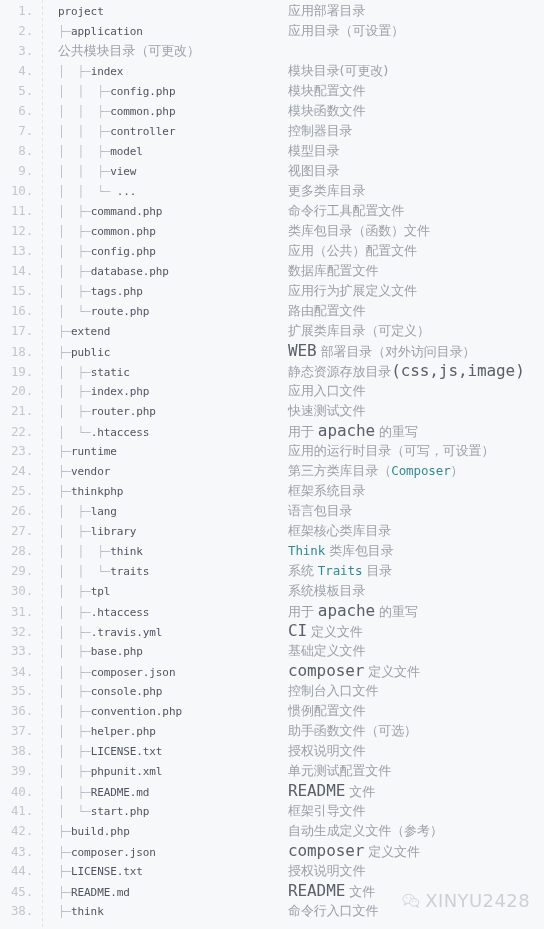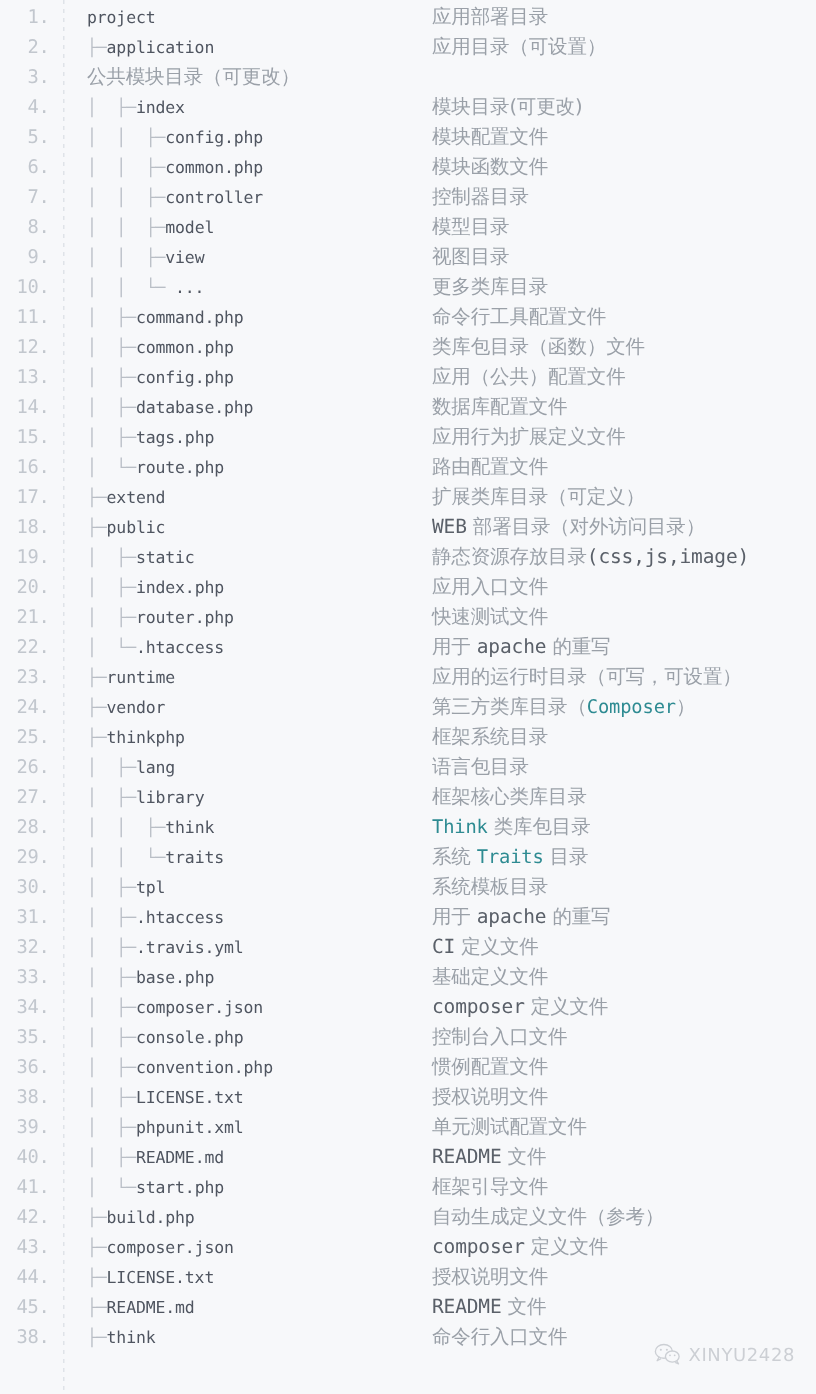--- a/index.html
+++ b/index.html
@@ -69,41 +69,41 @@
     flex: 1 1 auto;
     color: #9aa0a8;
     font-size: 13px;
     font-family: "DejaVu Sans", "Liberation Sans", sans-serif;
     white-space: pre;
     letter-spacing: -0.1px;
   }
   .desc .mono {
     font-family: "DejaVu Sans Mono", "Liberation Mono", monospace;
     color: #5a6069;
-    font-size: 13px;
+    font-size: 16px;
   }
   .desc .hl {
     font-family: "DejaVu Sans Mono", "Liberation Mono", monospace;
     color: #2e8b92;
     font-size: 12.5px;
   }
   .watermark {
     position: absolute;
     right: 14px;
     bottom: 18px;
     display: flex;
     align-items: center;
     gap: 5px;
     opacity: 0.42;
     z-index: 3;
     pointer-events: none;
   }
   .watermark .wm-text {
     font-family: "DejaVu Sans", "Liberation Sans", sans-serif;
-    font-size: 12px;
+    font-size: 18px;
     color: #9298a1;
     letter-spacing: 0.4px;
   }
   .wechat-icon { width: 18px; height: 16px; display:block; }
 </style>
 </head>
 <body>
 
 <div id="code-block">
 
@@ -139,20 +139,21 @@
       <div class="row"><span class="lineno">27.</span><span class="gap"></span><span class="tree"><span class="gl">│  ├─</span><span>library</span></span><span class="desc"><span>框架核心类库目录</span></span></div>
       <div class="row"><span class="lineno">28.</span><span class="gap"></span><span class="tree"><span class="gl">│  │  ├─</span><span>think</span></span><span class="desc"><span class="hl">Think</span><span> 类库包目录</span></span></div>
       <div class="row"><span class="lineno">29.</span><span class="gap"></span><span class="tree"><span class="gl">│  │  └─</span><span>traits</span></span><span class="desc"><span>系统 </span><span class="hl">Traits</span><span> 目录</span></span></div>
       <div class="row"><span class="lineno">30.</span><span class="gap"></span><span class="tree"><span class="gl">│  ├─</span><span>tpl</span></span><span class="desc"><span>系统模板目录</span></span></div>
       <div class="row"><span class="lineno">31.</span><span class="gap"></span><span class="tree"><span class="gl">│  ├─</span><span>.htaccess</span></span><span class="desc"><span>用于 </span><span class="mono">apache</span><span> 的重写</span></span></div>
       <div class="row"><span class="lineno">32.</span><span class="gap"></span><span class="tree"><span class="gl">│  ├─</span><span>.travis.yml</span></span><span class="desc"><span class="mono">CI</span><span> 定义文件</span></span></div>
       <div class="row"><span class="lineno">33.</span><span class="gap"></span><span class="tree"><span class="gl">│  ├─</span><span>base.php</span></span><span class="desc"><span>基础定义文件</span></span></div>
       <div class="row"><span class="lineno">34.</span><span class="gap"></span><span class="tree"><span class="gl">│  ├─</span><span>composer.json</span></span><span class="desc"><span class="mono">composer</span><span> 定义文件</span></span></div>
       <div class="row"><span class="lineno">35.</span><span class="gap"></span><span class="tree"><span class="gl">│  ├─</span><span>console.php</span></span><span class="desc"><span>控制台入口文件</span></span></div>
       <div class="row"><span class="lineno">36.</span><span class="gap"></span><span class="tree"><span class="gl">│  ├─</span><span>convention.php</span></span><span class="desc"><span>惯例配置文件</span></span></div>
+      <div class="row"><span class="lineno">37.</span><span class="gap"></span><span class="tree"><span class="gl">│  ├─</span><span>helper.php</span></span><span class="desc"><span>助手函数文件（可选）</span></span></div>
       <div class="row"><span class="lineno">38.</span><span class="gap"></span><span class="tree"><span class="gl">│  ├─</span><span>LICENSE.txt</span></span><span class="desc"><span>授权说明文件</span></span></div>
       <div class="row"><span class="lineno">39.</span><span class="gap"></span><span class="tree"><span class="gl">│  ├─</span><span>phpunit.xml</span></span><span class="desc"><span>单元测试配置文件</span></span></div>
       <div class="row"><span class="lineno">40.</span><span class="gap"></span><span class="tree"><span class="gl">│  ├─</span><span>README.md</span></span><span class="desc"><span class="mono">README</span><span> 文件</span></span></div>
       <div class="row"><span class="lineno">41.</span><span class="gap"></span><span class="tree"><span class="gl">│  └─</span><span>start.php</span></span><span class="desc"><span>框架引导文件</span></span></div>
       <div class="row"><span class="lineno">42.</span><span class="gap"></span><span class="tree"><span class="gl">├─</span><span>build.php</span></span><span class="desc"><span>自动生成定义文件（参考）</span></span></div>
       <div class="row"><span class="lineno">43.</span><span class="gap"></span><span class="tree"><span class="gl">├─</span><span>composer.json</span></span><span class="desc"><span class="mono">composer</span><span> 定义文件</span></span></div>
       <div class="row"><span class="lineno">44.</span><span class="gap"></span><span class="tree"><span class="gl">├─</span><span>LICENSE.txt</span></span><span class="desc"><span>授权说明文件</span></span></div>
       <div class="row"><span class="lineno">45.</span><span class="gap"></span><span class="tree"><span class="gl">├─</span><span>README.md</span></span><span class="desc"><span class="mono">README</span><span> 文件</span></span></div>
       <div class="row"><span class="lineno">38.</span><span class="gap"></span><span class="tree"><span class="gl">├─</span><span>think</span></span><span class="desc"><span>命令行入口文件</span></span></div>
     </div>

